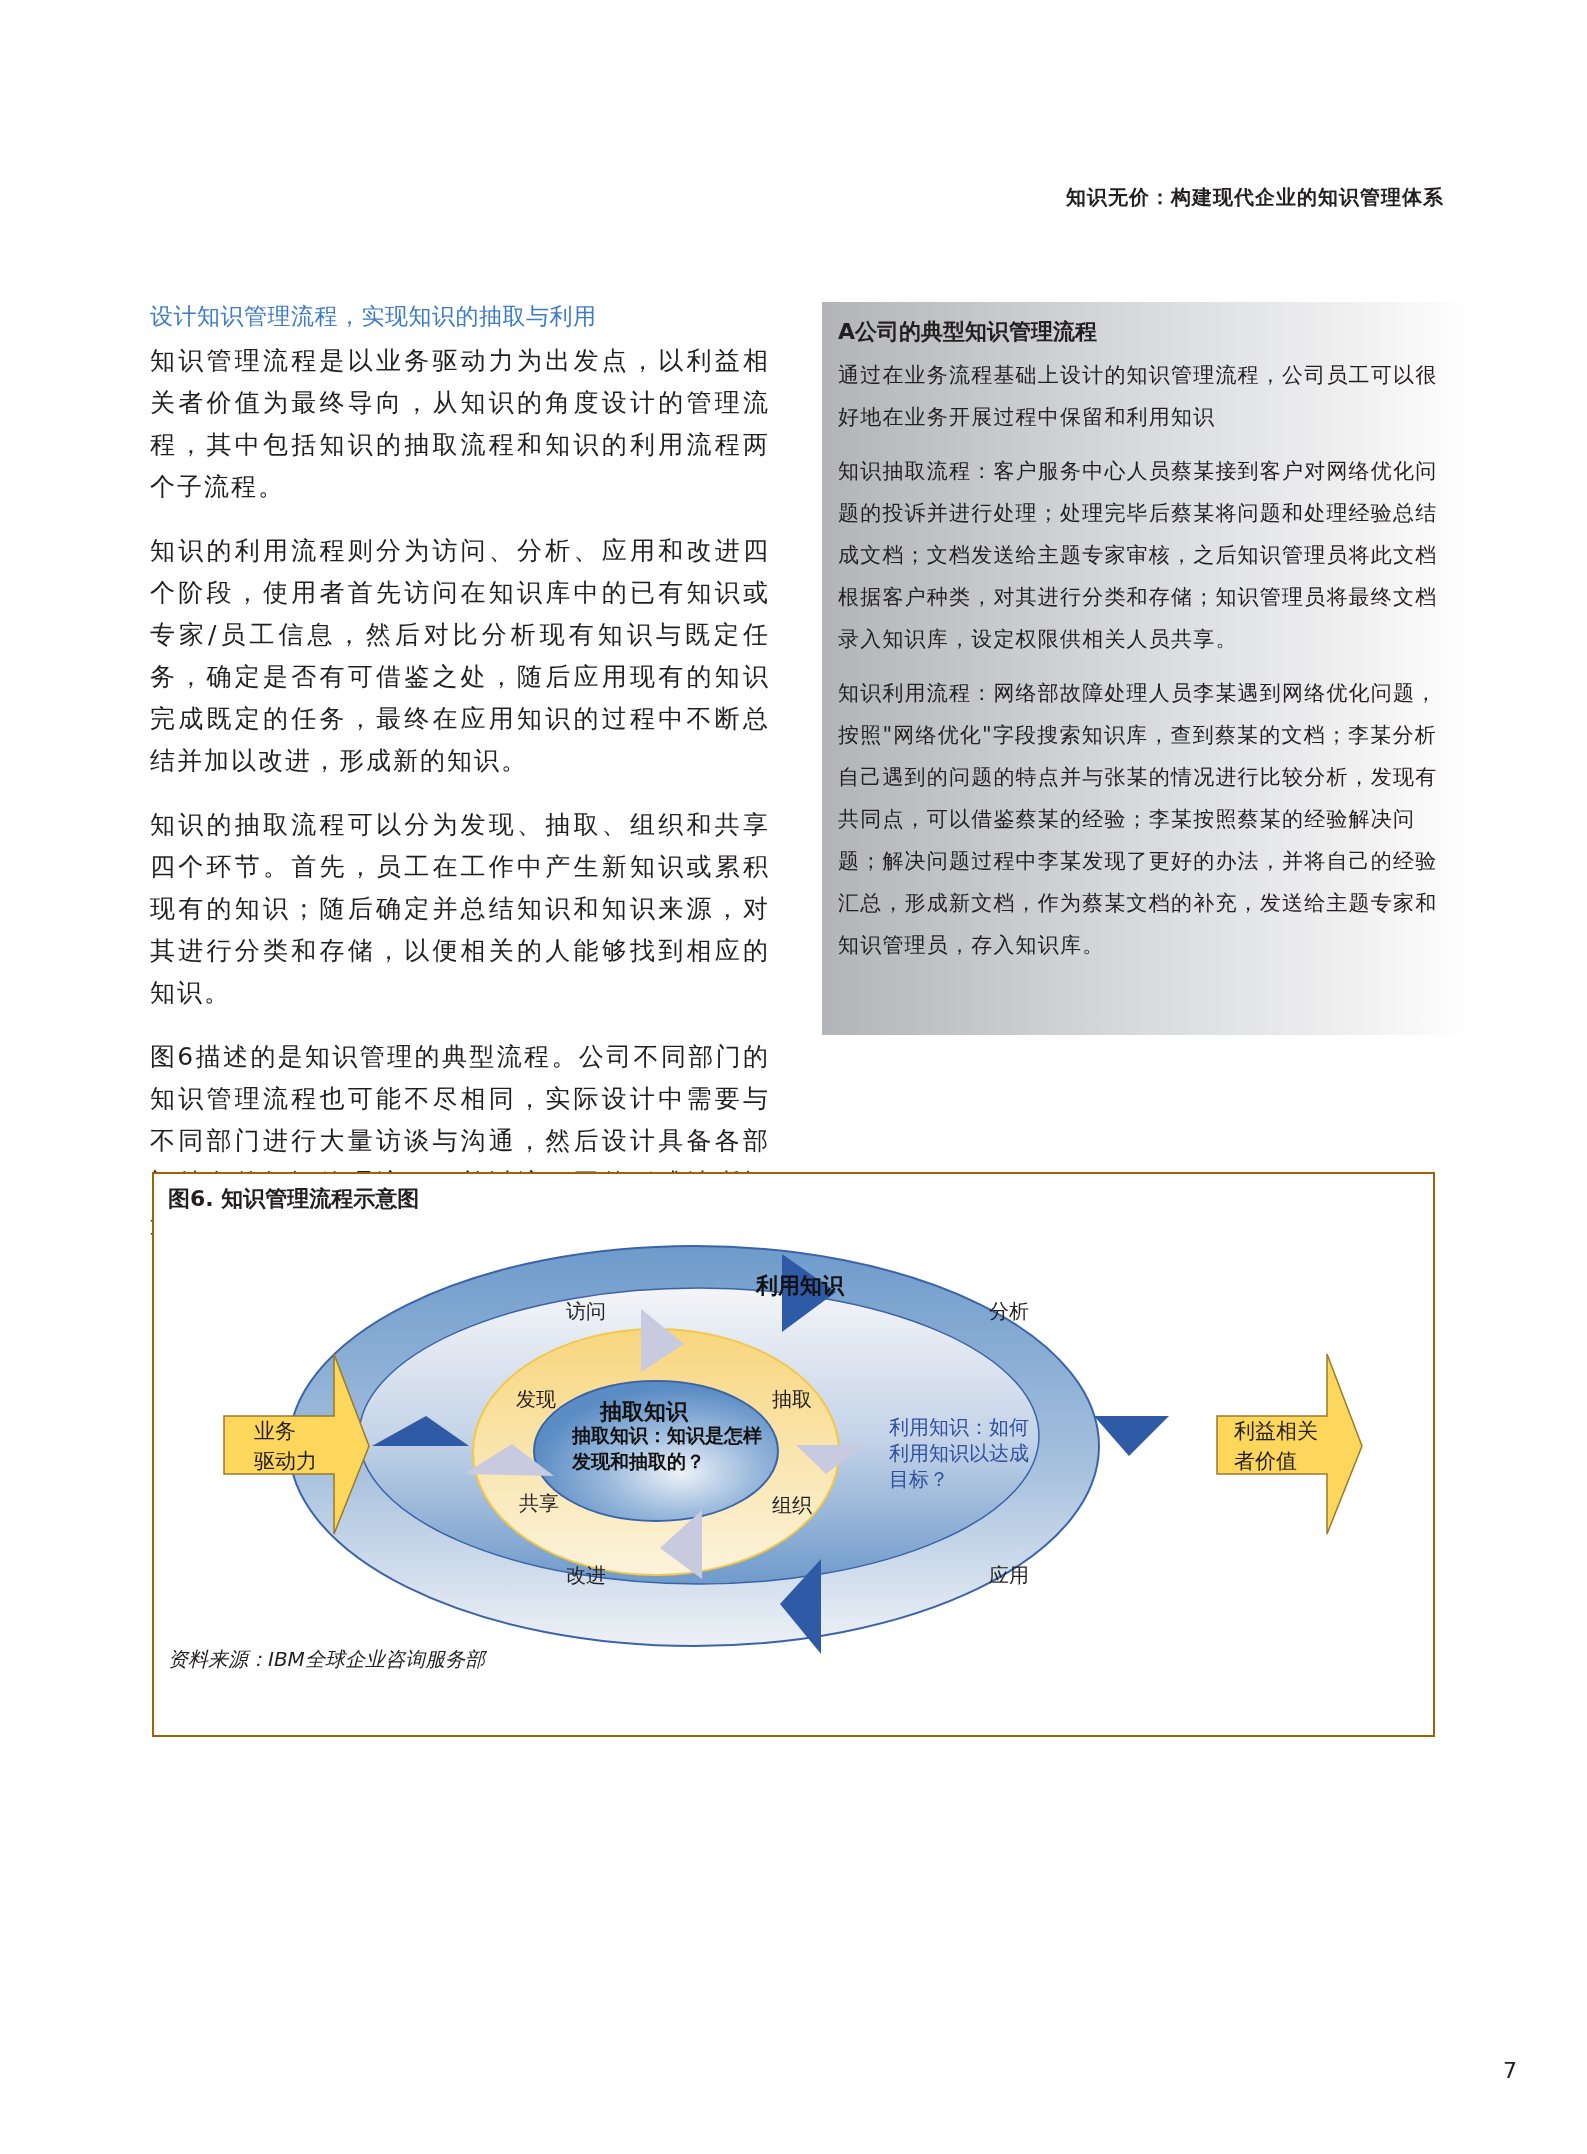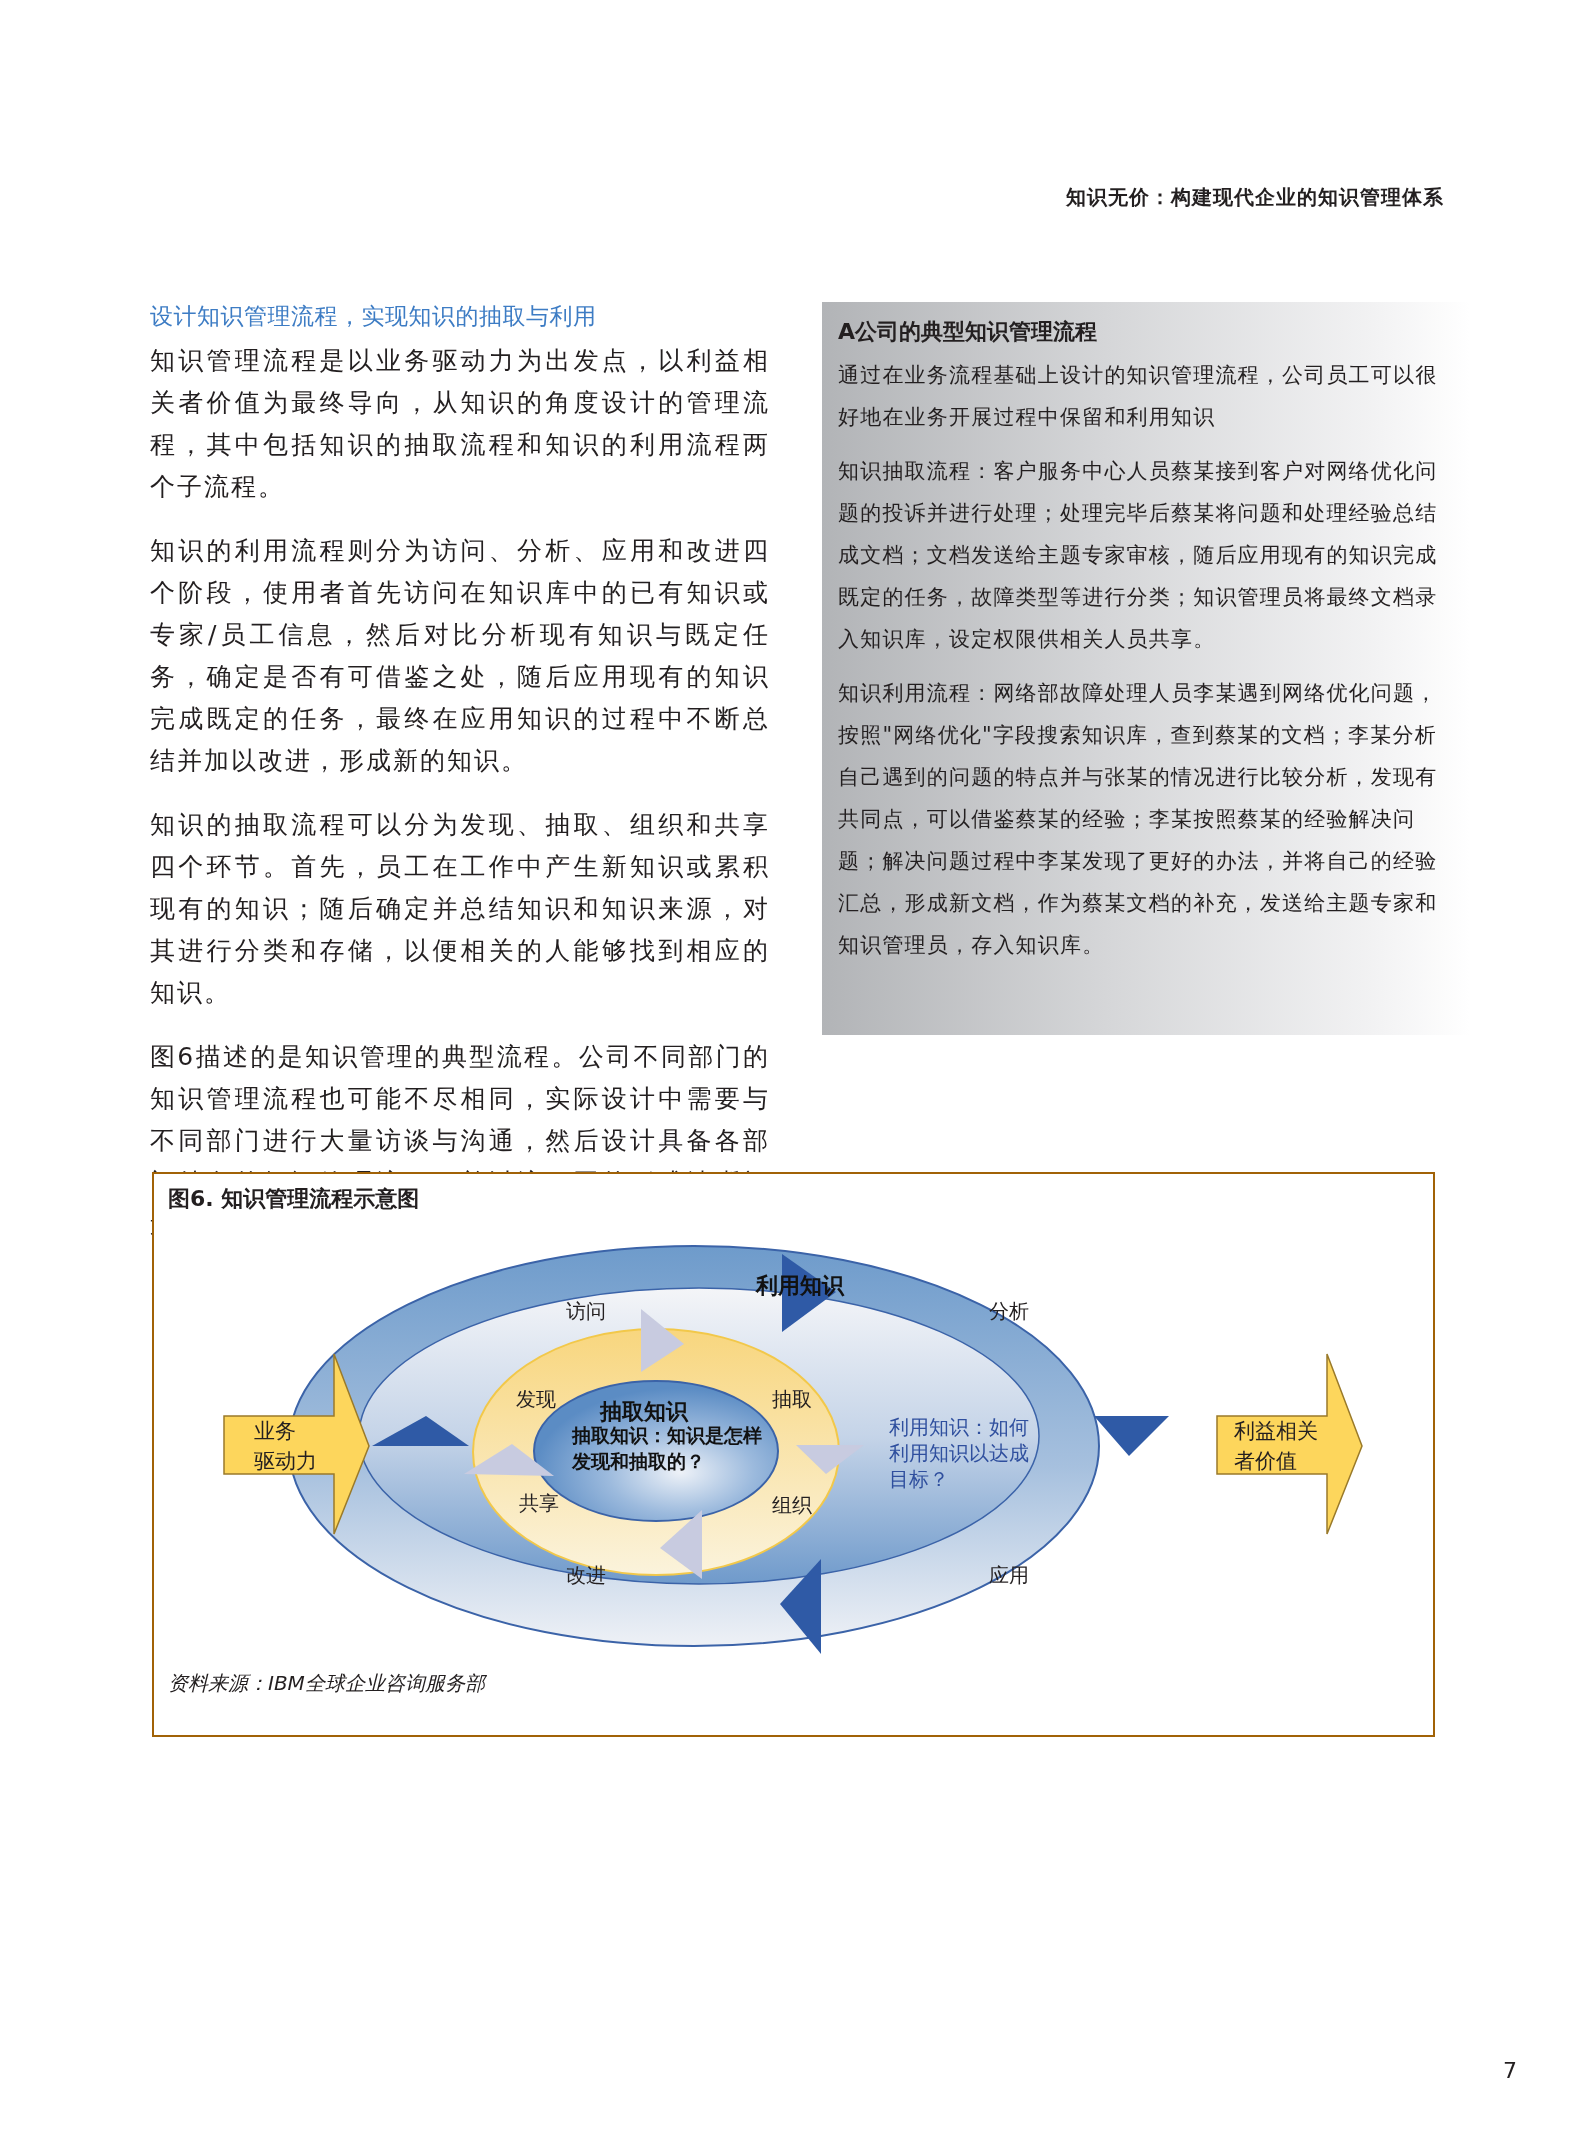--- a/index.html
+++ b/index.html
@@ -18,21 +18,21 @@
   .sidebar-box { position: absolute; left: 822px; top: 302px; width: 648px; height: 733px;
                  background: linear-gradient(90deg, #b2b4b7 0%, #d6d7d9 45%, #f2f2f3 85%, #ffffff 100%);
                  box-sizing: border-box; padding: 14px 16px 0 16px; }
   .sidebar-title { font-size: 22px; font-weight: bold; margin: 0 0 6px 0; line-height: 32px; }
   .sidebar-para { font-size: 21px; line-height: 42px; margin: 0 0 12px 0; letter-spacing: 1.2px;
                   color: #231f20; }
 
   .figure-box { position: absolute; left: 152px; top: 1172px; width: 1283px; height: 565px;
                 border: 2px solid #a16207; box-sizing: border-box; background: #fff; }
   .figure-title { position: absolute; left: 14px; top: 10px; font-size: 22px; font-weight: bold; }
-  .figure-source { position: absolute; left: 14px; top: 496px; font-size: 20px; font-style: italic;
+  .figure-source { position: absolute; left: 14px; top: 472px; font-size: 20px; font-style: italic;
                    color: #231f20; }
   .diagram { position: absolute; left: 0; top: 0; width: 1283px; height: 565px; }
   .diagram svg { position: absolute; left: 0; top: 0; }
   .lbl { position: absolute; font-size: 20px; color: #231f20; white-space: nowrap; }
   .lbl-bold { font-weight: bold; font-size: 22px; color: #111; }
   .lbl-blue { color: #2f4f9e; font-size: 20px; line-height: 26px; white-space: normal; }
   .lbl-center { font-size: 19px; line-height: 26px; font-weight: bold; color: #111; white-space: normal; }
   .arrow-text { position: absolute; font-size: 21px; line-height: 30px; color: #231f20; white-space: normal; }
 
   .page-number { position: absolute; right: 70px; top: 2058px; font-size: 22px; }
@@ -46,21 +46,21 @@
   <h2 class="section-title">设计知识管理流程，实现知识的抽取与利用</h2>
   <p class="para">知识管理流程是以业务驱动力为出发点，以利益相关者价值为最终导向，从知识的角度设计的管理流程，其中包括知识的抽取流程和知识的利用流程两个子流程。</p>
   <p class="para">知识的利用流程则分为访问、分析、应用和改进四个阶段，使用者首先访问在知识库中的已有知识或专家/员工信息，然后对比分析现有知识与既定任务，确定是否有可借鉴之处，随后应用现有的知识完成既定的任务，最终在应用知识的过程中不断总结并加以改进，形成新的知识。</p>
   <p class="para">知识的抽取流程可以分为发现、抽取、组织和共享四个环节。首先，员工在工作中产生新知识或累积现有的知识；随后确定并总结知识和知识来源，对其进行分类和存储，以便相关的人能够找到相应的知识。</p>
   <p class="para">图6描述的是知识管理的典型流程。公司不同部门的知识管理流程也可能不尽相同，实际设计中需要与不同部门进行大量访谈与沟通，然后设计具备各部门特色的知识管理流程，并以流程图的形式清晰阐述。</p>
 </div>
 
 <div class="sidebar-box">
   <div class="sidebar-title">A公司的典型知识管理流程</div>
   <p class="sidebar-para">通过在业务流程基础上设计的知识管理流程，公司员工可以很好地在业务开展过程中保留和利用知识</p>
-  <p class="sidebar-para">知识抽取流程：客户服务中心人员蔡某接到客户对网络优化问题的投诉并进行处理；处理完毕后蔡某将问题和处理经验总结成文档；文档发送给主题专家审核，随后应用现有的知识完成既定的任务，故障类型等进行分类；知识管理员将最终文档录入知识库，设定权限供相关人员共享。</p>
+  <p class="sidebar-para">知识抽取流程：客户服务中心人员蔡某接到客户对网络优化问题的投诉并进行处理；处理完毕后蔡某将问题和处理经验总结成文档；文档发送给主题专家审核，之后知识管理员将此文档根据客户种类，对其进行分类和存储；知识管理员将最终文档录入知识库，设定权限供相关人员共享。</p>
   <p class="sidebar-para">知识利用流程：网络部故障处理人员李某遇到网络优化问题，按照"网络优化"字段搜索知识库，查到蔡某的文档；李某分析自己遇到的问题的特点并与张某的情况进行比较分析，发现有共同点，可以借鉴蔡某的经验；李某按照蔡某的经验解决问题；解决问题过程中李某发现了更好的办法，并将自己的经验汇总，形成新文档，作为蔡某文档的补充，发送给主题专家和知识管理员，存入知识库。</p>
 </div>
 
 <div class="figure-box">
   <div class="figure-title">图6. 知识管理流程示意图</div>
 
   <div class="diagram">
     <svg width="1283" height="565" viewBox="0 0 1283 565">
       <defs>
         <linearGradient id="outerGrad" x1="0" y1="0" x2="0" y2="1">

